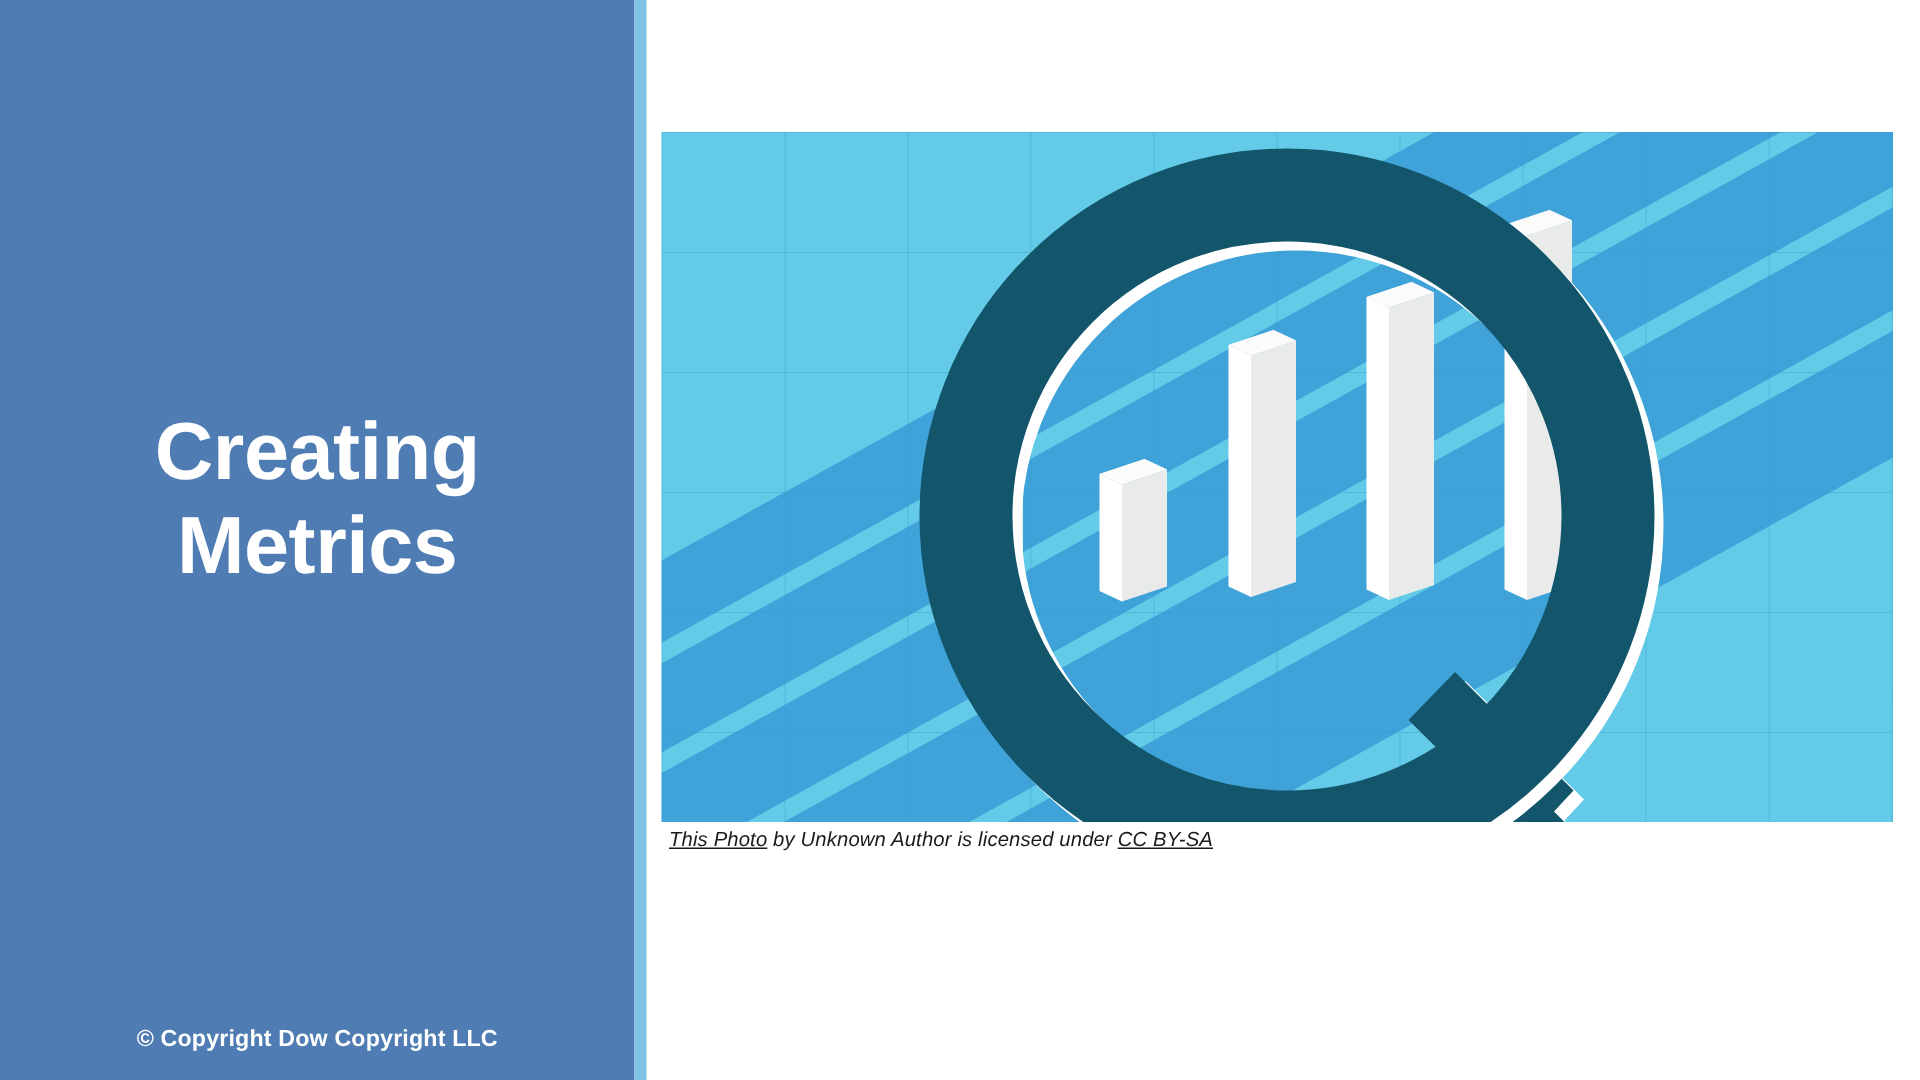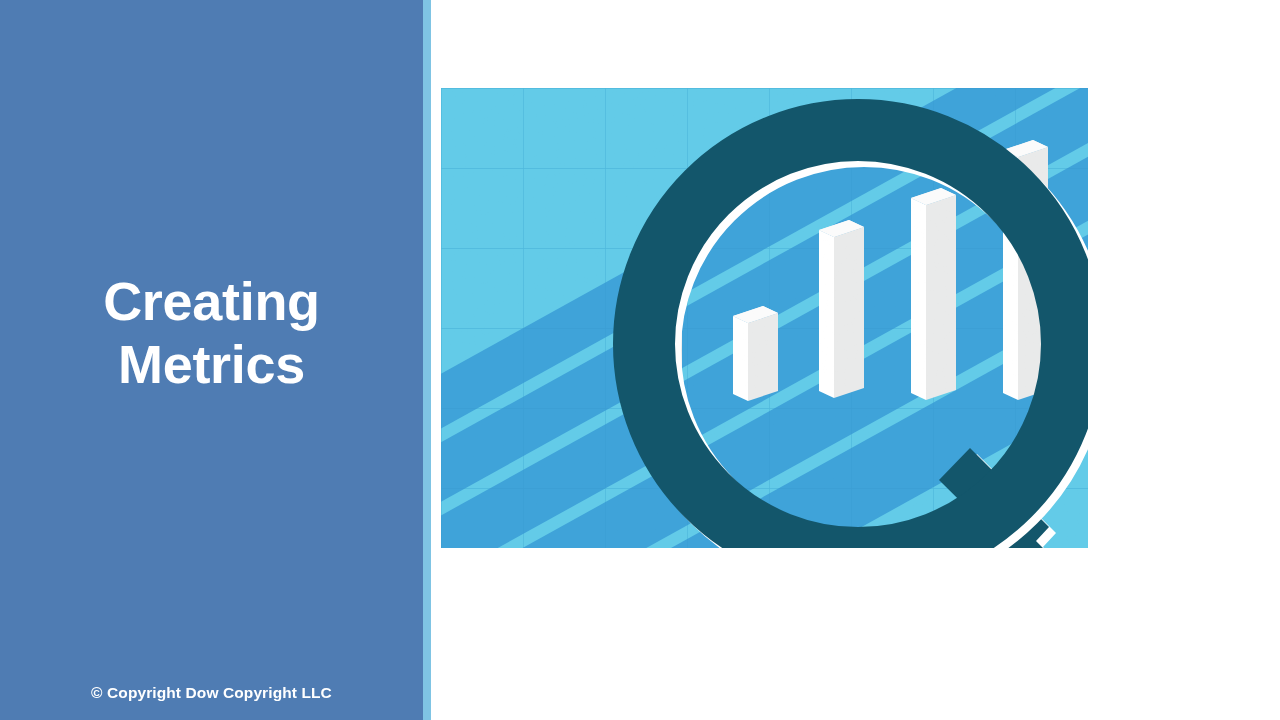--- a/index.html
+++ b/index.html
@@ -8,21 +8,21 @@
     background: #ffffff;
   }
   body {
     width: 1280px;
     height: 720px;
     overflow: hidden;
     font-family: "Liberation Sans", sans-serif;
   }
   .slide {
     position: relative;
-    width: 1088px;
+    width: 1280px;
     height: 720px;
     background: #ffffff;
     overflow: hidden;
   }
 
   
   .sidebar {
     position: absolute;
     left: 0;
     top: 0;
@@ -193,14 +193,17 @@
         <g>
           <circle cx="423" cy="262" r="214" fill="none" stroke="#ffffff" stroke-width="62"></circle>
           <circle cx="417" cy="256" r="214" fill="none" stroke="#13566b" stroke-width="62"></circle>
         </g>
 
         <rect x="0" y="0" width="821" height="460" fill="#ffffff" opacity="0.05" filter="url(#grain)"></rect>
       </g>
     </svg>
   </div>
 
+  <div class="caption">
+    <span class="link">This Photo</span><span> by Unknown Author is licensed under </span><span class="link">CC BY-SA</span>
+  </div>
 
 </div>
 
 </body></html>

